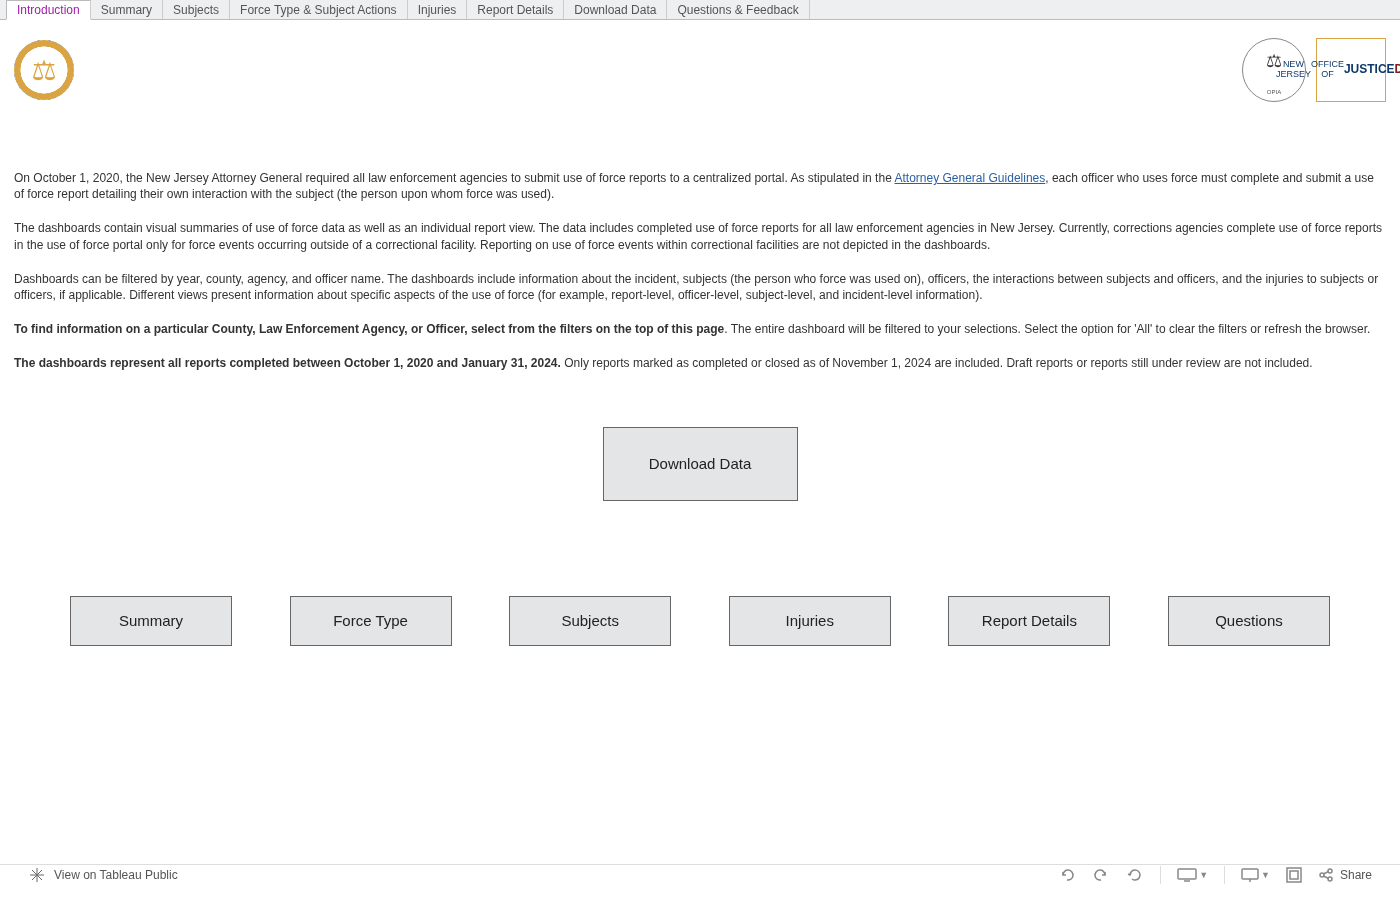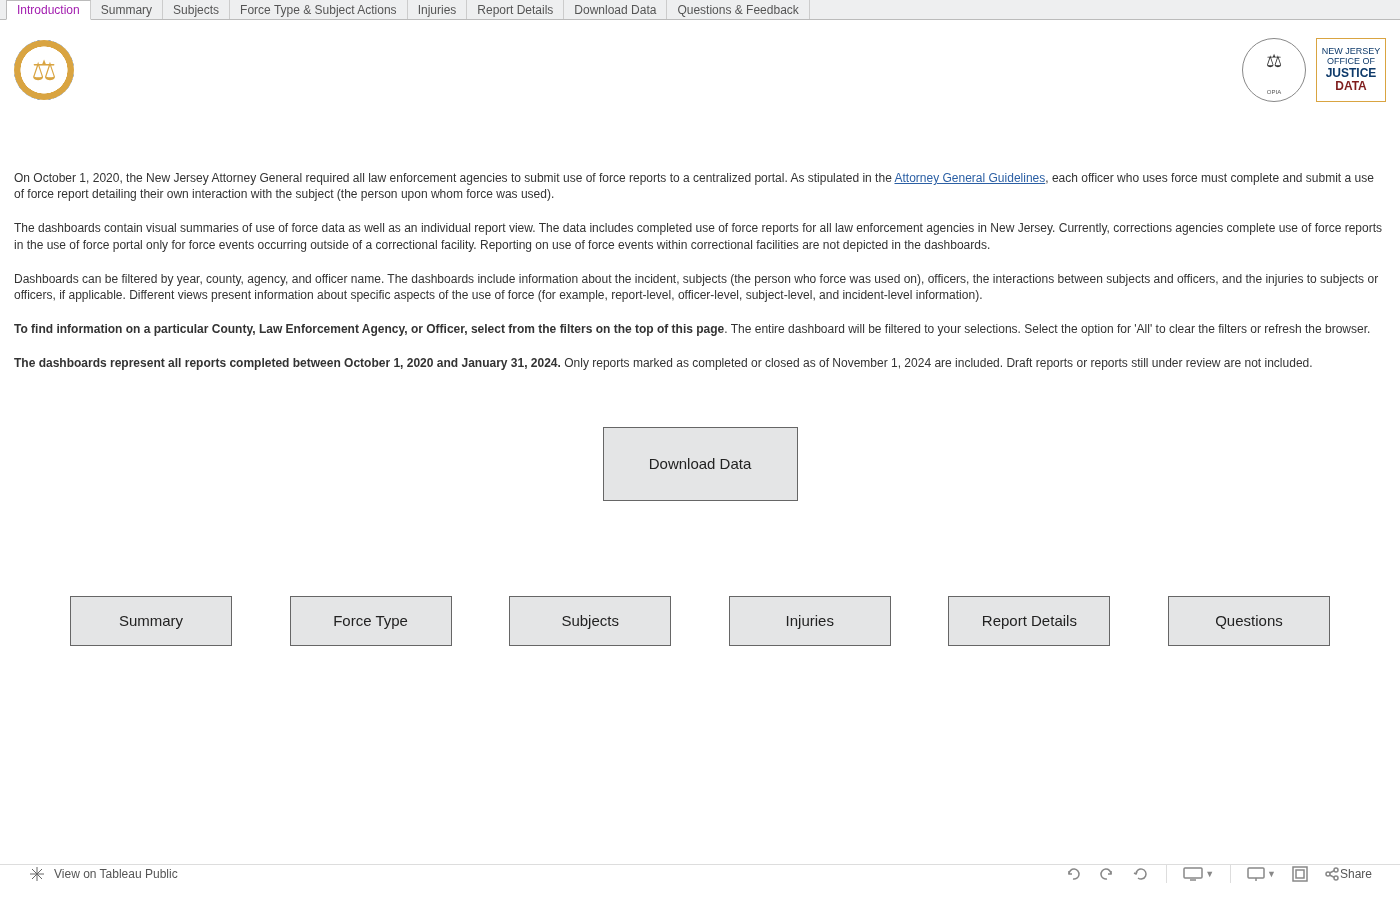--- a/index.html
+++ b/index.html
@@ -69,21 +69,21 @@
     .opia-logo {
       width:64px;height:64px;border-radius:50%;
       border:1px solid #888;
       display:flex;align-items:center;justify-content:center;
       font-size:8px;color:#555;text-align:center;
       position:relative;
     }
     .opia-logo svg{position:absolute;top:6px;}
     .jd-logo {
       width:70px;height:64px;border:1px solid #d9a441;
-      display:flex;flex-direction:column;align-items:center;justify-content:center;
+      display:flex;align-items:center;justify-content:center;
       font-size:9px;color:#0e3a6a;text-align:center;line-height:1.1;
       padding:4px;
     }
     .jd-logo .big{font-size:12px;font-weight:700;}
     .body-text {
       padding: 60px 14px 0 14px;
       font-size: 12px;
       color: #333;
       line-height: 1.35;
     }
@@ -113,30 +113,30 @@
       font-size:15px;
       color:#222;
       display:flex;align-items:center;justify-content:center;
       cursor:pointer;
     }
     .footer-bar {
       position:absolute;bottom:0;left:0;right:0;
       height:36px;
       border-top:1px solid #ddd;
       background:#fff;
-      display:flex;align-items:flex-start;
-      padding:0 28px;
+      display:flex;align-items:flex-end;
+      padding:16px 28px;
       font-size:12px;color:#555;
     }
     .footer-left{display:flex;align-items:center;gap:8px;}
     .tableau-icon svg{display:block;}
     .footer-right{margin-left:auto;display:flex;align-items:center;gap:16px;}
     .footer-right .icon{color:#555;cursor:pointer;display:flex;align-items:center;}
     .footer-divider{width:1px;height:18px;background:#ddd;}
-    .share-group{display:flex;align-items:center;cursor:pointer;}
+    .share-group{display:flex;align-items:center;gap:6px;cursor:pointer;}
     .caret-down{font-size:9px;color:#888;margin-left:2px;}
   </style>
 </head>
 <body>
 
 <div class="tab-bar">
   <div class="tab active">Introduction</div>
   <div class="tab">Summary</div>
   <div class="tab">Subjects</div>
   <div class="tab">Force Type &amp; Subject Actions</div>

